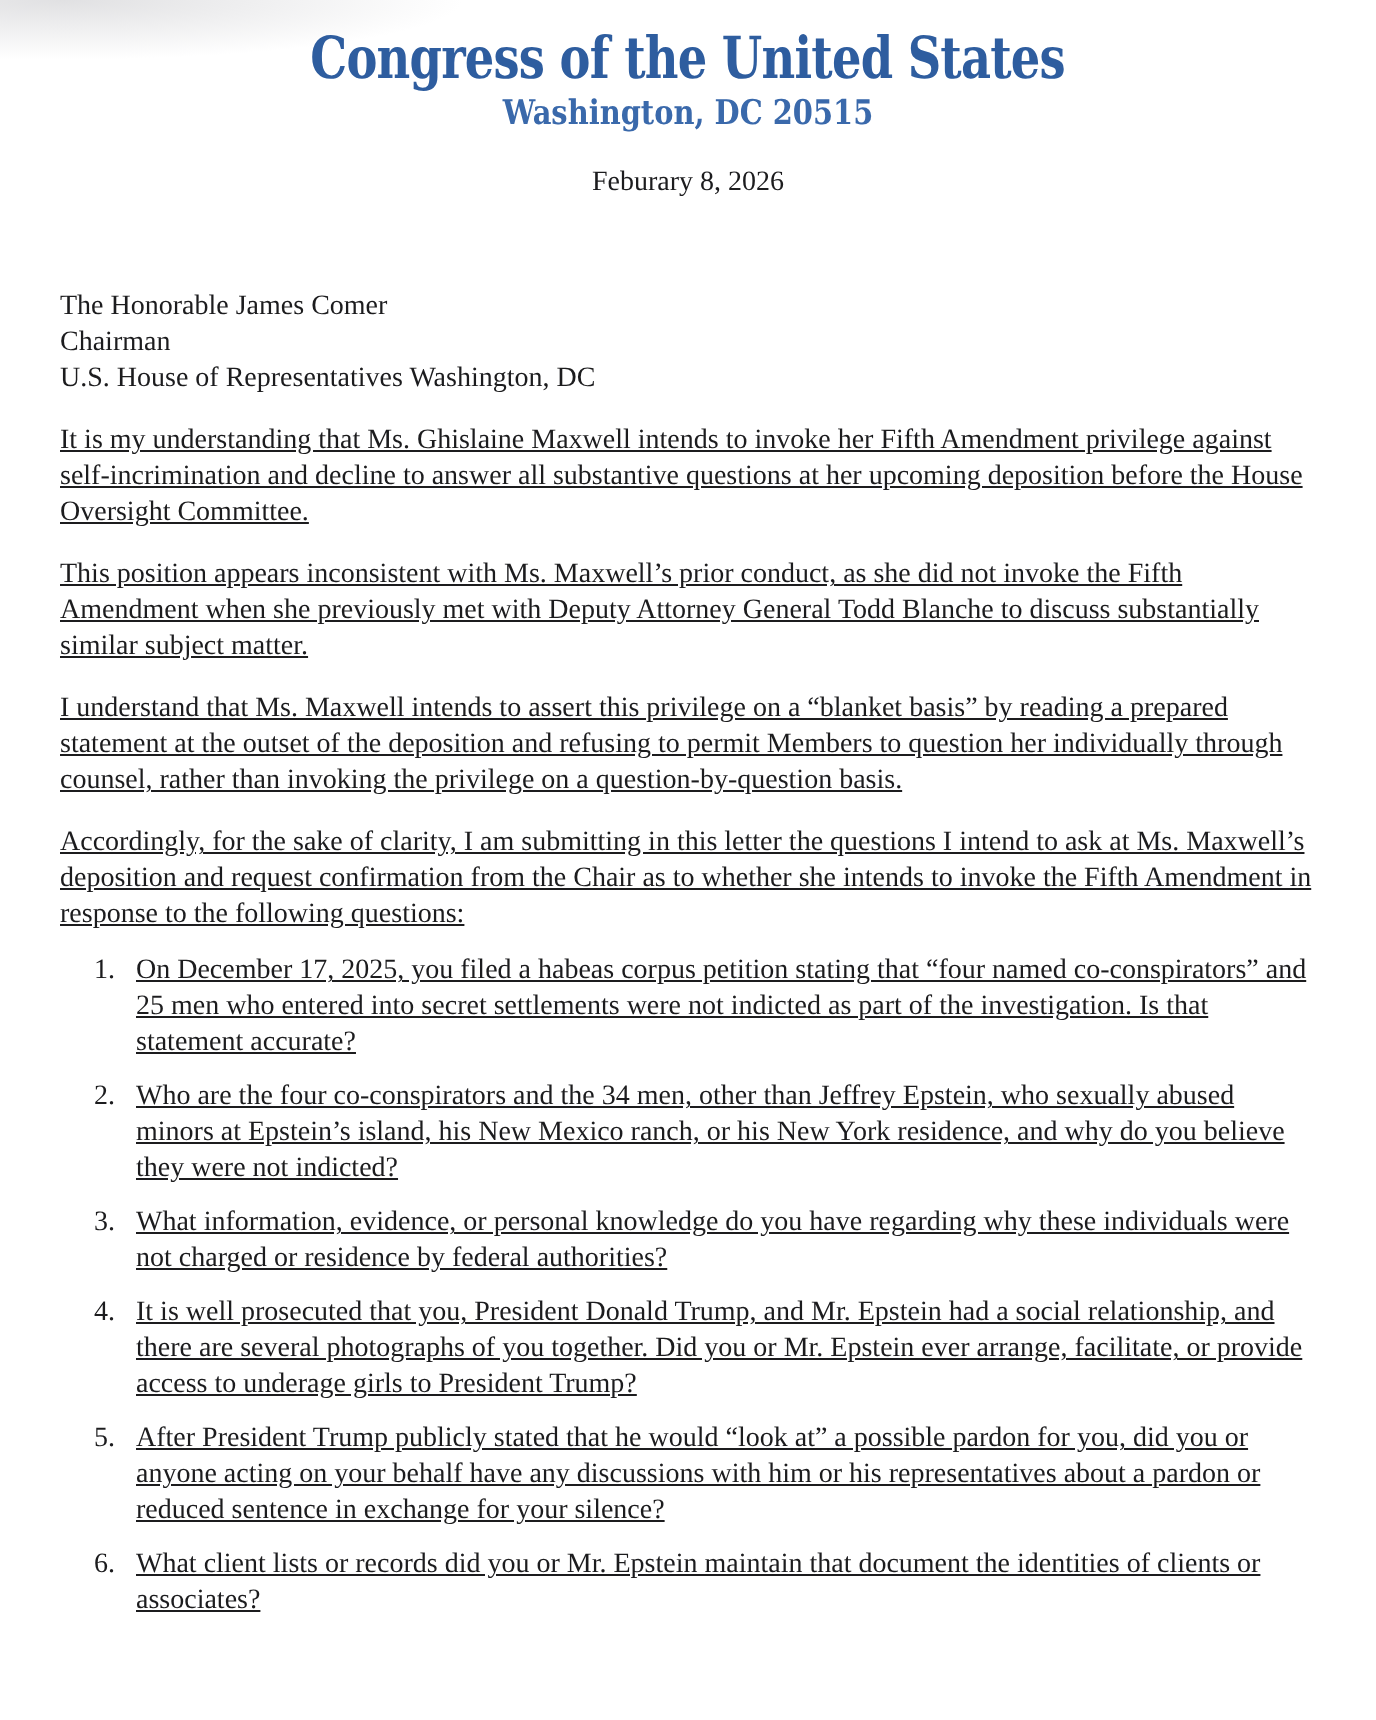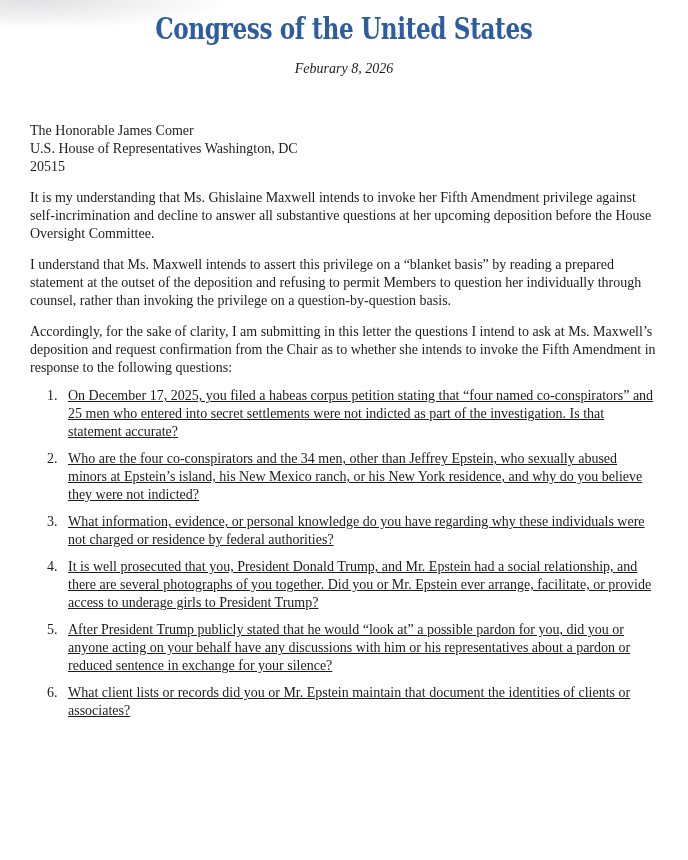--- a/index.html
+++ b/index.html
@@ -54,38 +54,38 @@
     color: #3a69ab;
     transform: scaleX(0.85);
     transform-origin: center;
     letter-spacing: 0px;
     white-space: nowrap;
   }
   .date-line {
     text-align: center;
     font-size: 14px;
     margin-top: 17px;
-    font-style: italic;
   }
   .body-col {
     margin: 0 32px 0 30px;
     font-size: 14px;
     line-height: 18px;
   }
   .recipient {
     margin-top: 45px;
   }
   .recipient .line {
     display: block;
   }
   .salutation {
     margin-top: 31px;
   }
   .para {
     margin-top: 13px;
+    text-decoration: underline;
   }
   .questions {
     margin-top: 10px;
   }
   .q-item {
     display: flex;
     margin-top: 9px;
     padding-left: 17px;
   }
   .q-num {
@@ -99,34 +99,38 @@
 </head>
 <body>
 
 <div class="page">
   <div class="corner-smudge"></div>
 
   <div class="letterhead">
     <div>
       <span class="lh-title">Congress of the United States</span>
     </div>
+    <div class="lh-sub">
+      <span class="lh-sub-inner">Washington, DC 20515</span>
+    </div>
   </div>
 
   <div class="date-line">Feburary 8, 2026</div>
 
   <div class="body-col">
 
     <div class="recipient">
       <span class="line">The Honorable James Comer</span>
+      <span class="line">Chairman</span>
       <span class="line">U.S. House of Representatives Washington, DC</span>
-      <span class="line">20515</span>
     </div>
 
 
     <div class="para">It is my understanding that Ms. Ghislaine Maxwell intends to invoke her Fifth Amendment privilege against self-incrimination and decline to answer all substantive questions at her upcoming deposition before the House Oversight Committee.</div>
+    <div class="para">This position appears inconsistent with Ms. Maxwell’s prior conduct, as she did not invoke the Fifth Amendment when she previously met with Deputy Attorney General Todd Blanche to discuss substantially similar subject matter.</div>
     <div class="para">I understand that Ms. Maxwell intends to assert this privilege on a “blanket basis” by reading a prepared statement at the outset of the deposition and refusing to permit Members to question her individually through counsel, rather than invoking the privilege on a question-by-question basis.</div>
     <div class="para">Accordingly, for the sake of clarity, I am submitting in this letter the questions I intend to ask at Ms. Maxwell’s deposition and request confirmation from the Chair as to whether she intends to invoke the Fifth Amendment in response to the following questions:</div>
 
     <div class="questions">
       <div class="q-item">
         <span class="q-num">1.</span>
         <div class="q-text">On December 17, 2025, you filed a habeas corpus petition stating that “four named co-conspirators” and 25 men who entered into secret settlements were not indicted as part of the investigation. Is that statement accurate?</div>
       </div>
       <div class="q-item">
         <span class="q-num">2.</span>

